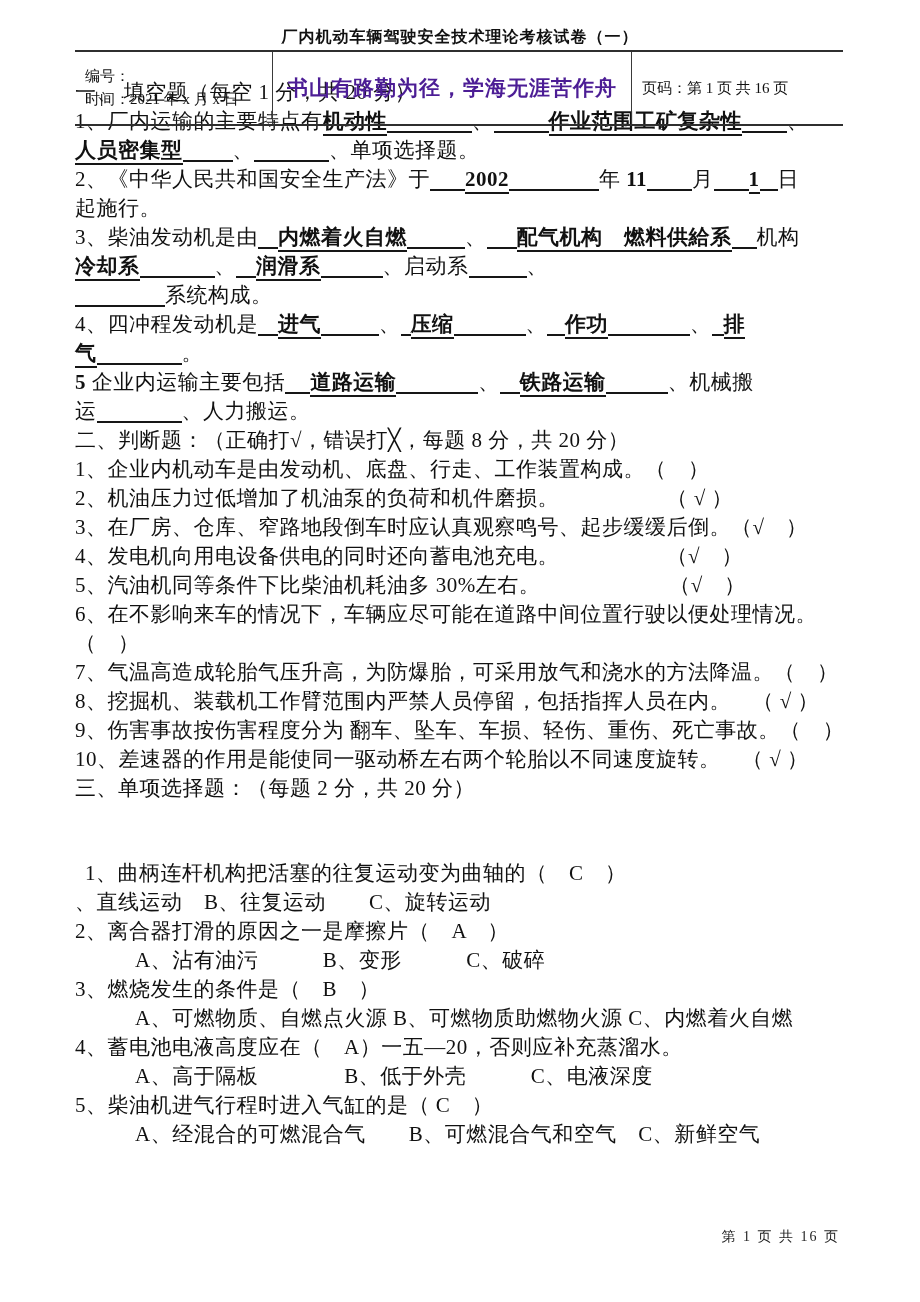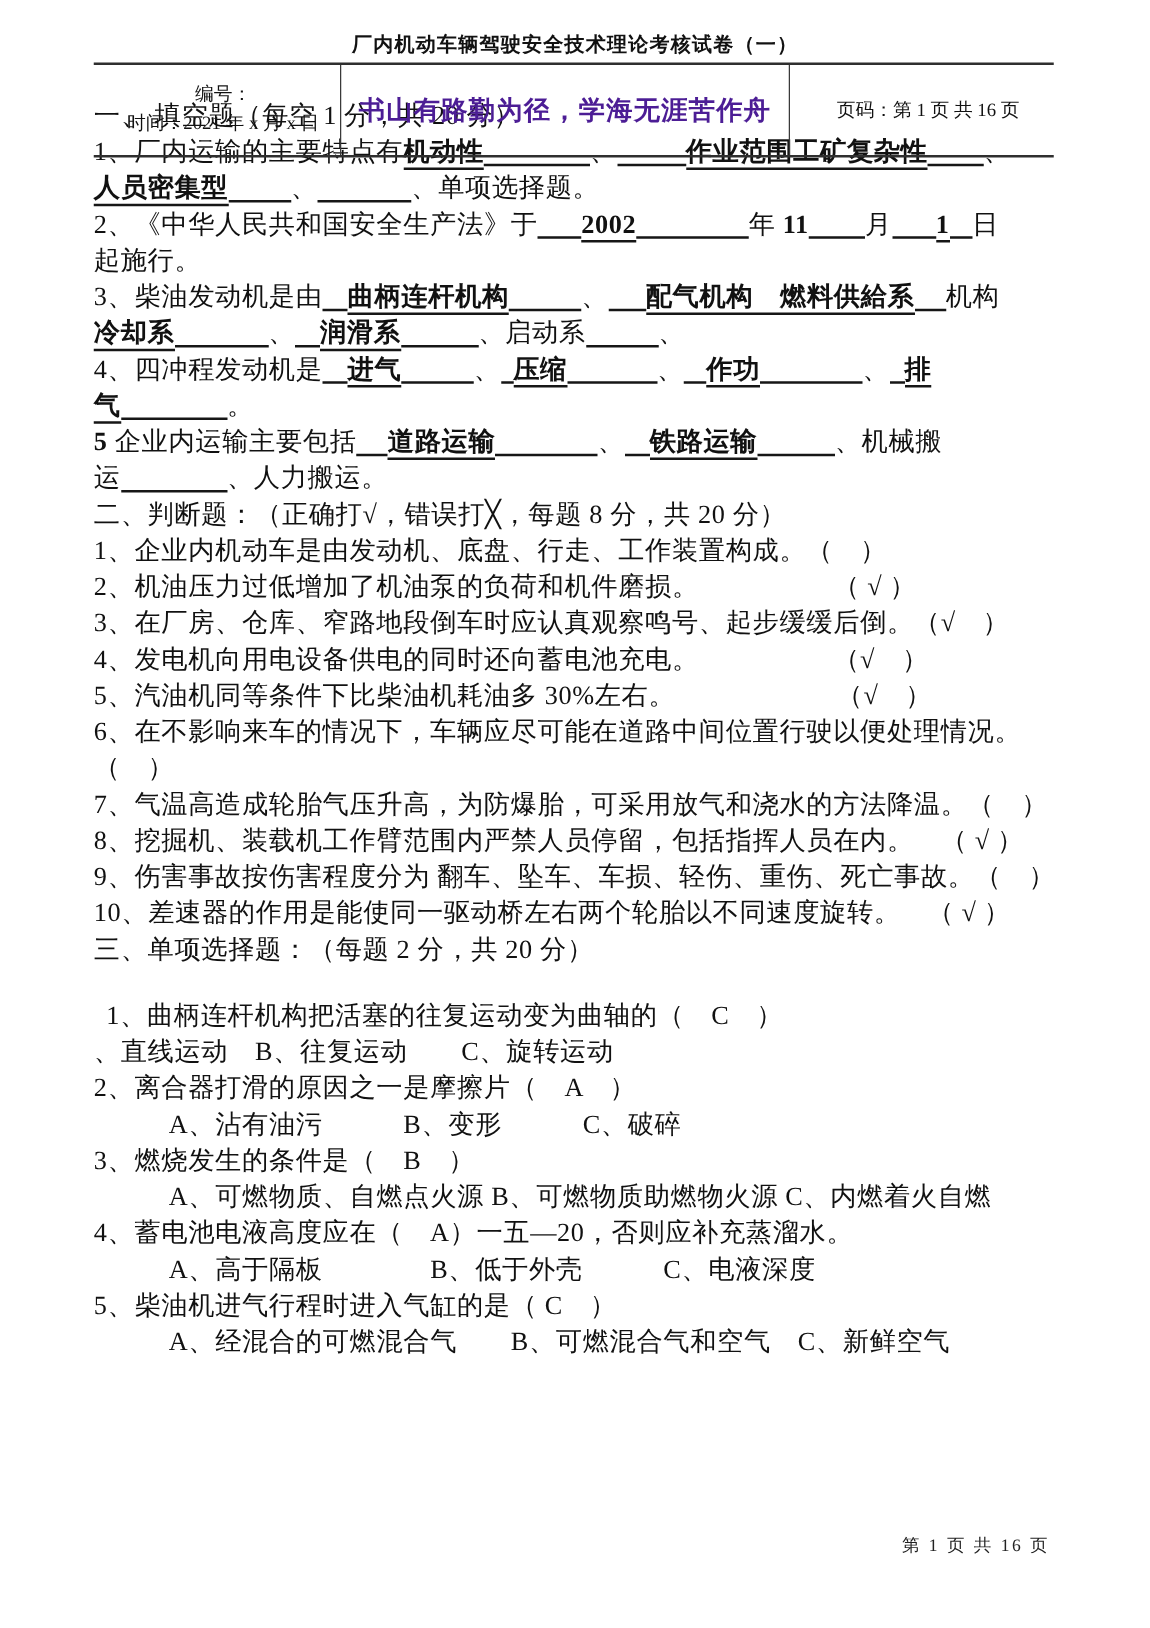--- a/index.html
+++ b/index.html
@@ -8,21 +8,21 @@
     width:920px;height:1302px;
     background:#ffffff;
     font-family:"Liberation Serif","DejaVu Serif",serif;
     color:#111;
     overflow:hidden;
   }
   
   .hdr{
     position:absolute;left:75px;top:50px;width:768px;height:72px;
     border-top:2px solid #2f2f2f;border-bottom:2px solid #2f2f2f;
-    display:flex;align-items:stretch;text-align:center;
+    display:flex;align-items:stretch;
   }
   .hdr-cell{box-sizing:border-box;display:flex;flex-direction:column;justify-content:center;}
   .hdr-left{width:197px;padding-left:10px;font-size:15px;line-height:1.55;}
   .hdr-mid{width:359px;border-left:1px solid #3a3a3a;align-items:center;justify-content:center;}
   .hdr-right{width:212px;border-left:1px solid #3a3a3a;padding-left:10px;font-size:15px;}
   .motto{font-size:21px;font-weight:bold;letter-spacing:1px;}
   
   .title{
     margin:22px 75px 0 75px;height:30px;line-height:30px;
     text-align:center;font-size:16px;font-weight:bold;letter-spacing:1px;
@@ -60,41 +60,42 @@
   </div>
 
   <div class="title">厂内机动车辆驾驶安全技术理论考核试卷（一）</div>
 
   <div class="content">
       <div class="line heading"><span class="seg-p">一、 填空题（每空 1 分，共 20 分）</span></div>
       <div class="line"><span class="seg-p">1、厂内运输的主要特点有</span><span class="seg-a">机动性</span><span class="seg-u" style="width: 85px;"></span><span class="seg-p">、</span><span class="seg-u" style="width: 55px;"></span><span class="seg-a">作业范围工矿复杂性</span><span class="seg-u" style="width: 45px;"></span><span class="seg-p">、</span></div>
       <div class="line"><span class="seg-a">人员密集型</span><span class="seg-u" style="width: 50px;"></span><span class="seg-p">、</span><span class="seg-u" style="width: 75px;"></span><span class="seg-p">、单项选择题。</span></div>
       <div class="line"><span class="seg-p">2、《中华人民共和国安全生产法》于</span><span class="seg-u" style="width: 35px;"></span><span class="seg-a">2002</span><span class="seg-u" style="width: 90px;"></span><span class="seg-p">年 </span><span class="seg-b">11</span><span class="seg-u" style="width: 45px;"></span><span class="seg-p">月</span><span class="seg-u" style="width: 35px;"></span><span class="seg-a">1</span><span class="seg-u" style="width: 18px;"></span><span class="seg-p">日</span></div>
       <div class="line"><span class="seg-p">起施行。</span></div>
-      <div class="line"><span class="seg-p">3、柴油发动机是由</span><span class="seg-u" style="width: 20px;"></span><span class="seg-a">曲柄连杆机构</span><span class="seg-u" style="width: 58px;"></span><span class="seg-p">、</span><span class="seg-u" style="width: 30px;"></span><span class="seg-a">配气机构　燃料供給系</span><span class="seg-u" style="width: 25px;"></span><span class="seg-p">机构</span></div>
+      <div class="line"><span class="seg-p">3、柴油发动机是由</span><span class="seg-u" style="width: 20px;"></span><span class="seg-a">内燃着火自燃</span><span class="seg-u" style="width: 58px;"></span><span class="seg-p">、</span><span class="seg-u" style="width: 30px;"></span><span class="seg-a">配气机构　燃料供給系</span><span class="seg-u" style="width: 25px;"></span><span class="seg-p">机构</span></div>
       <div class="line"><span class="seg-a">冷却系</span><span class="seg-u" style="width: 75px;"></span><span class="seg-p">、</span><span class="seg-u" style="width: 20px;"></span><span class="seg-a">润滑系</span><span class="seg-u" style="width: 62px;"></span><span class="seg-p">、启动系</span><span class="seg-u" style="width: 58px;"></span><span class="seg-p">、</span></div>
+      <div class="line"><span class="seg-u" style="width: 90px;"></span><span class="seg-p">系统构成。</span></div>
       <div class="line"><span class="seg-p">4、四冲程发动机是</span><span class="seg-u" style="width: 20px;"></span><span class="seg-a">进气</span><span class="seg-u" style="width: 58px;"></span><span class="seg-p">、</span><span class="seg-u" style="width: 10px;"></span><span class="seg-a">压缩</span><span class="seg-u" style="width: 72px;"></span><span class="seg-p">、</span><span class="seg-u" style="width: 18px;"></span><span class="seg-a">作功</span><span class="seg-u" style="width: 82px;"></span><span class="seg-p">、</span><span class="seg-u" style="width: 12px;"></span><span class="seg-a">排</span></div>
       <div class="line"><span class="seg-a">气</span><span class="seg-u" style="width: 85px;"></span><span class="seg-p">。</span></div>
       <div class="line"><span class="seg-b">5</span><span class="seg-p"> 企业内运输主要包括</span><span class="seg-u" style="width: 25px;"></span><span class="seg-a">道路运输</span><span class="seg-u" style="width: 82px;"></span><span class="seg-p">、</span><span class="seg-u" style="width: 20px;"></span><span class="seg-a">铁路运输</span><span class="seg-u" style="width: 62px;"></span><span class="seg-p">、机械搬</span></div>
       <div class="line"><span class="seg-p">运</span><span class="seg-u" style="width: 85px;"></span><span class="seg-p">、人力搬运。</span></div>
       <div class="line heading"><span class="seg-p">二、判断题：（正确打√，错误打╳，每题 8 分，共 20 分）</span></div>
       <div class="line"><span class="seg-p">1、企业内机动车是由发动机、底盘、行走、工作装置构成。（　）</span></div>
       <div class="line"><span class="seg-p">2、机油压力过低增加了机油泵的负荷和机件磨损。　　　　　（ √ ）</span></div>
       <div class="line"><span class="seg-p">3、在厂房、仓库、窄路地段倒车时应认真观察鸣号、起步缓缓后倒。（√　）</span></div>
       <div class="line"><span class="seg-p">4、发电机向用电设备供电的同时还向蓄电池充电。　　　　　（√　）</span></div>
       <div class="line"><span class="seg-p">5、汽油机同等条件下比柴油机耗油多 30%左右。　　　　　　（√　）</span></div>
       <div class="line"><span class="seg-p">6、在不影响来车的情况下，车辆应尽可能在道路中间位置行驶以便处理情况。</span></div>
       <div class="line"><span class="seg-p">（　）</span></div>
       <div class="line"><span class="seg-p">7、气温高造成轮胎气压升高，为防爆胎，可采用放气和浇水的方法降温。（　）</span></div>
       <div class="line"><span class="seg-p">8、挖掘机、装载机工作臂范围内严禁人员停留，包括指挥人员在内。　（ √ ）</span></div>
       <div class="line"><span class="seg-p">9、伤害事故按伤害程度分为 翻车、坠车、车损、轻伤、重伤、死亡事故。（　）</span></div>
       <div class="line"><span class="seg-p">10、差速器的作用是能使同一驱动桥左右两个轮胎以不同速度旋转。　（ √ ）</span></div>
       <div class="line heading"><span class="seg-p">三、单项选择题：（每题 2 分，共 20 分）</span></div>
       <div style="height: 24px;"></div>
-      <div class="line" style="padding-left: 10px;"><span class="seg-p">1、曲柄连杆机构把活塞的往复运动变为曲轴的（　C　）</span></div>
+      <div class="line" style="padding-left: 10px; margin-top: 32px;"><span class="seg-p">1、曲柄连杆机构把活塞的往复运动变为曲轴的（　C　）</span></div>
       <div class="line"><span class="seg-p">、直线运动　B、往复运动　　C、旋转运动</span></div>
       <div class="line"><span class="seg-p">2、离合器打滑的原因之一是摩擦片（　A　）</span></div>
       <div class="line" style="padding-left: 60px;"><span class="seg-p">A、沾有油污　　　B、变形　　　C、破碎</span></div>
       <div class="line"><span class="seg-p">3、燃烧发生的条件是（　B　）</span></div>
       <div class="line" style="padding-left: 60px;"><span class="seg-p">A、可燃物质、自燃点火源 B、可燃物质助燃物火源 C、内燃着火自燃</span></div>
       <div class="line"><span class="seg-p">4、蓄电池电液高度应在（　A）一五—20，否则应补充蒸溜水。</span></div>
       <div class="line" style="padding-left: 60px;"><span class="seg-p">A、高于隔板　　　　B、低于外壳　　　C、电液深度</span></div>
       <div class="line"><span class="seg-p">5、柴油机进气行程时进入气缸的是（ C　）</span></div>
       <div class="line" style="padding-left: 60px;"><span class="seg-p">A、经混合的可燃混合气　　B、可燃混合气和空气　C、新鲜空气</span></div>
     </div>

